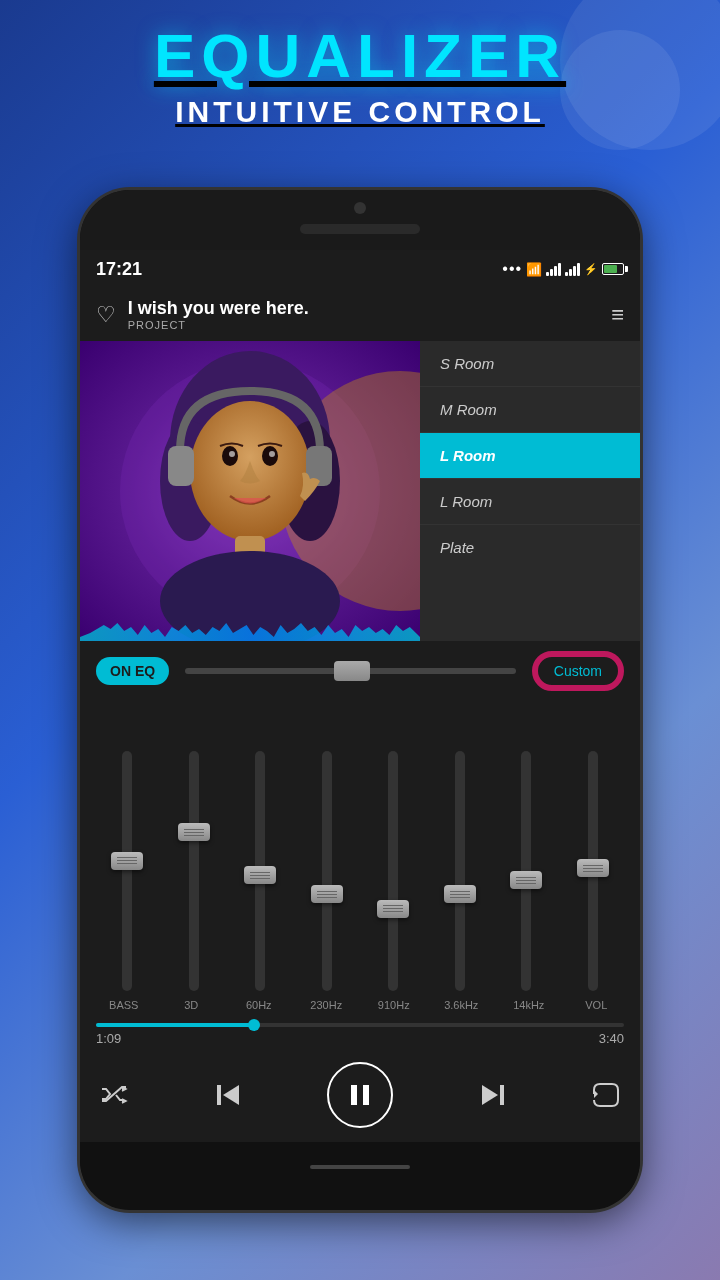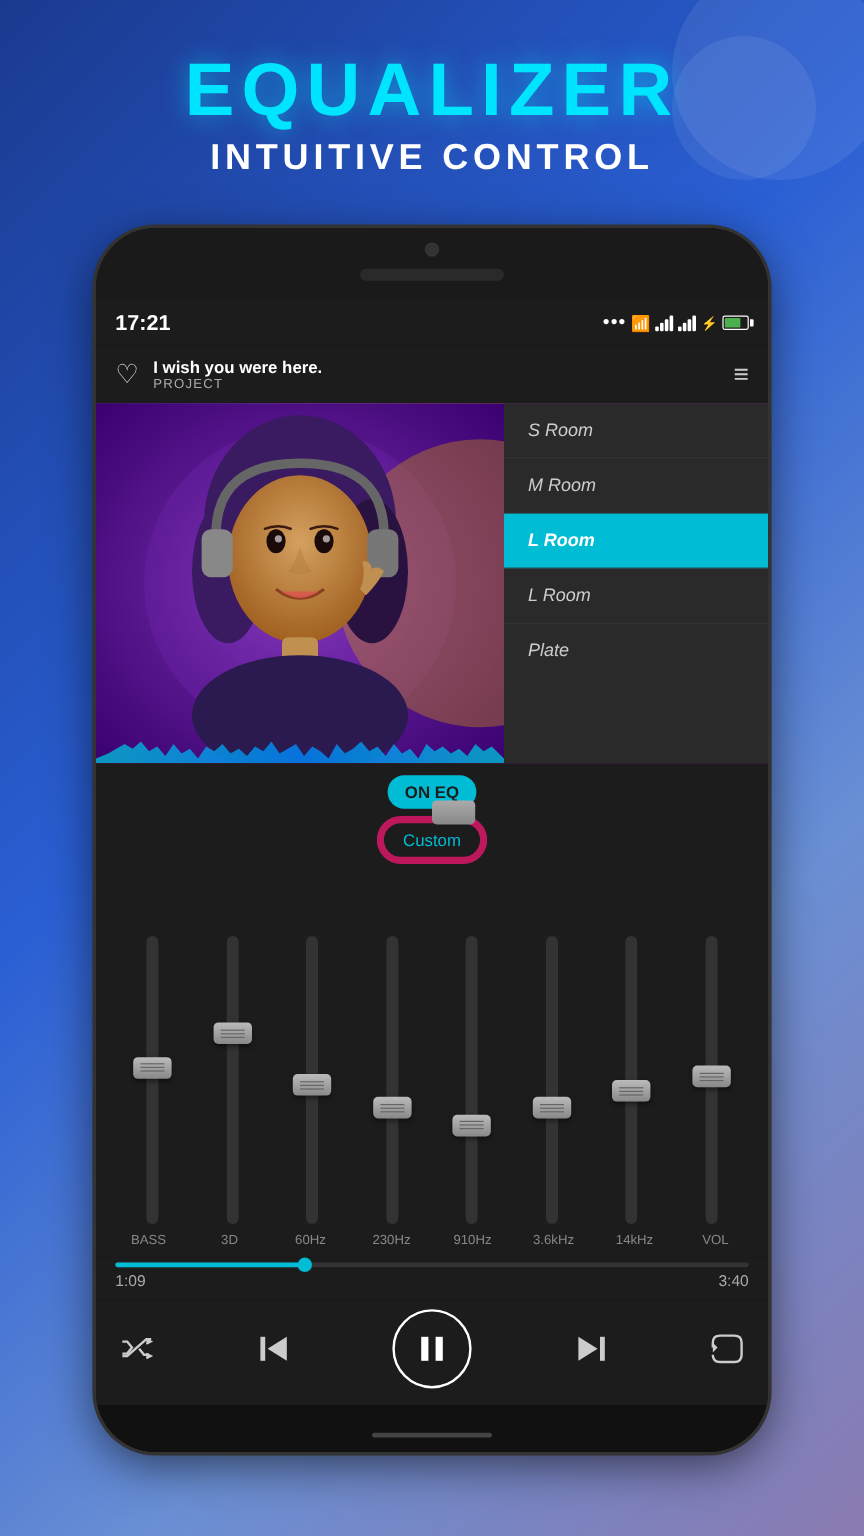--- a/index.html
+++ b/index.html
@@ -16,23 +16,24 @@
     .bg-circle {
       position: absolute;
       border-radius: 50%;
       background: rgba(255,255,255,0.08);
       pointer-events: none;
     }
 
     
     .header-section {
       text-align: center;
-      padding-top: 40px;
+      padding-top: 20px;
       position: relative;
       z-index: 2;
+      text-decoration: underline;
     }
     .header-title {
       font-size: 62px;
       font-weight: 900;
       color: #00e5ff;
       letter-spacing: 6px;
       text-shadow: 0 0 20px rgba(0,229,255,0.5);
     }
     .header-subtitle {
       font-size: 30px;
@@ -100,21 +101,21 @@
 
     
     .song-bar {
       background: #1c1c1c;
       padding: 10px 16px;
       display: flex;
       align-items: center;
       justify-content: space-between;
     }
     .song-info { flex: 1; margin: 0 12px; }
-    .song-title { color: #fff; font-size: 14px; font-weight: bold; }
+    .song-title { color: #fff; font-size: 18px; font-weight: bold; }
     .song-project { color: #aaa; font-size: 11px; letter-spacing: 1px; }
     .heart-icon { color: #ccc; font-size: 22px; }
     .menu-icon { color: #ccc; font-size: 22px; }
 
     
     .main-content {
       background: #a21caf;
       display: flex;
       flex-direction: row;
       position: relative;
@@ -173,21 +174,20 @@
       text-align: center;
     }
 
     
     .eq-controls {
       background: #1c1c1c;
       padding: 10px 16px;
       display: flex;
       align-items: center;
       justify-content: space-between;
-      flex-direction: column;
     }
     .on-eq-btn {
       background: #00bcd4;
       color: #1c1c1c;
       border: none;
       border-radius: 20px;
       padding: 6px 14px;
       font-size: 14px;
       font-weight: bold;
       cursor: pointer;

